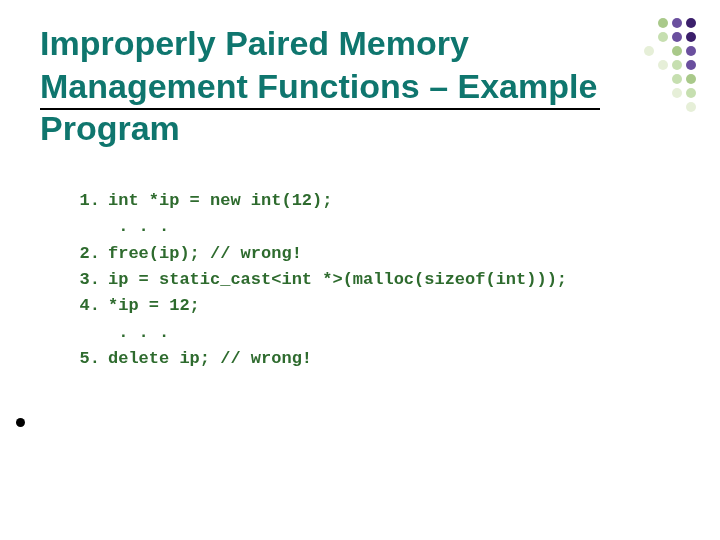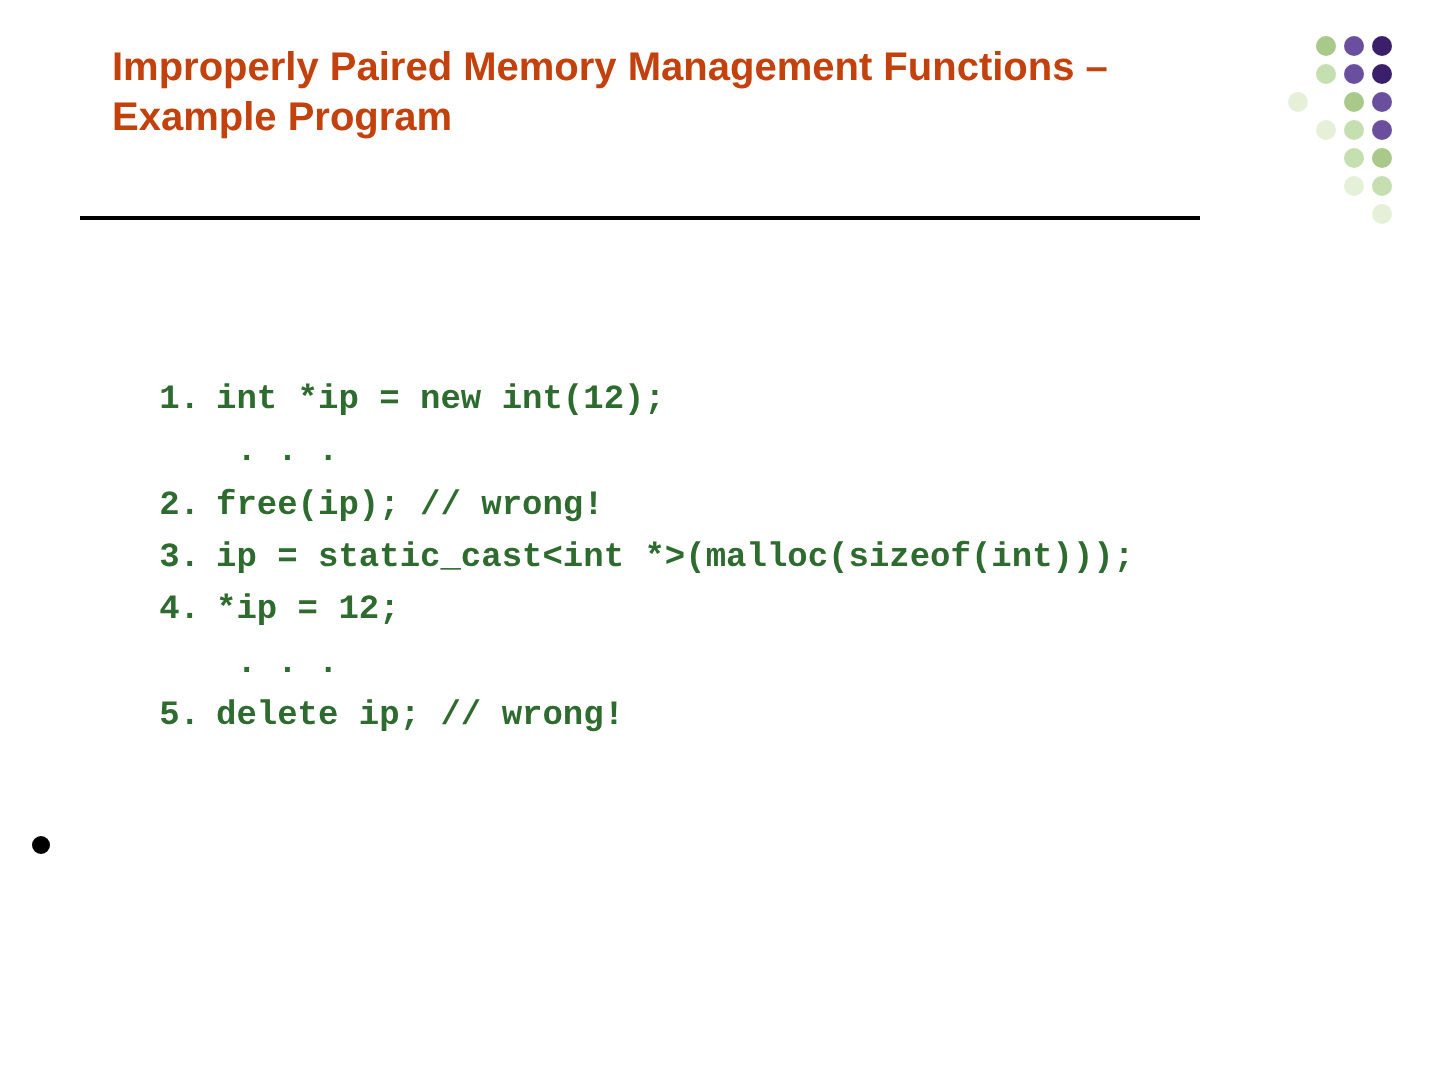--- a/index.html
+++ b/index.html
@@ -16,25 +16,24 @@
     position: relative;
     width: 720px;
     height: 540px;
     box-sizing: border-box;
   }
   .title {
     position: absolute;
     left: 40px;
     top: 22px;
     width: 560px;
-    font-size: 20px;
+    font-size: 34px;
     font-weight: bold;
-    color: #c2410c;
+    color: #0f766e;
     line-height: 1.25;
-    margin-left: 16px;
   }
   .title-rule {
     position: absolute;
     left: 40px;
     top: 108px;
     width: 560px;
     height: 0;
     border-top: 2px solid #000;
   }
   .decor {

